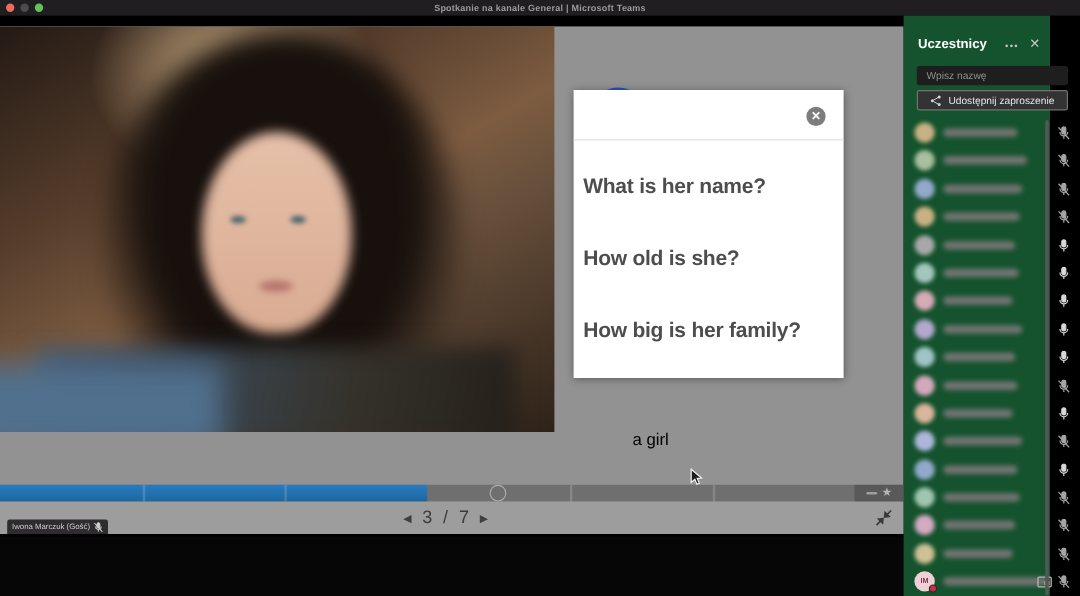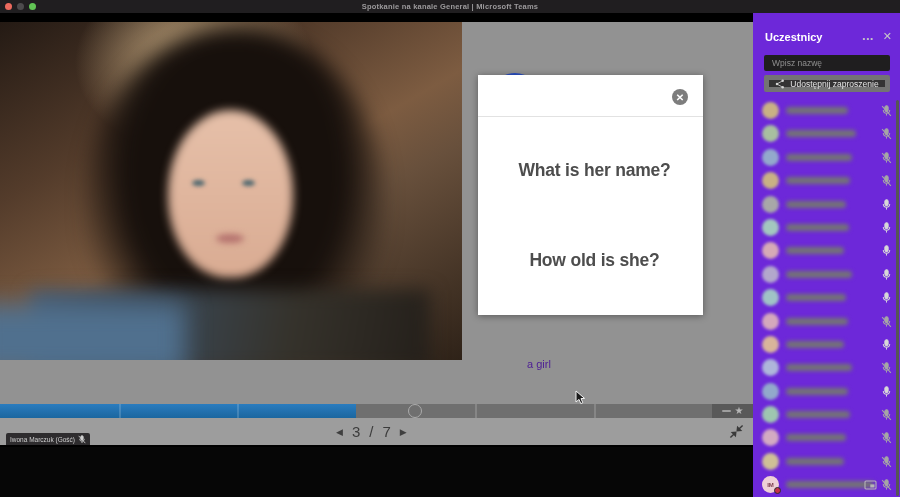--- a/index.html
+++ b/index.html
@@ -31,24 +31,24 @@
     background:linear-gradient(100deg,#48596c 0%, #3b4a59 28%, #35322b 65%, #241f1a 100%); filter:blur(9px); }
   .denim { position:absolute; left:-25px; top:282px; width:210px; height:70px; background:#50708e; filter:blur(12px); }
 
   
   .blue-dot { position:absolute; left:491px; top:51px; width:48px; height:48px; border-radius:50%; background:#2b50c4; }
   .quiz-card { position:absolute; left:478px; top:53px; width:225px; height:240px; background:#fff;
     box-shadow:0 1px 7px rgba(0,0,0,.4); display:flex; flex-direction:column; }
   .quiz-head { height:42px; border-bottom:1px solid #e2e2e2; position:relative; }
   .quiz-close { position:absolute; right:15px; top:14px; width:16px; height:16px; border-radius:50%;
     background:#7d7d7d; color:#fff; font-size:10px; font-weight:bold; display:flex; align-items:center; justify-content:center; cursor:pointer; }
-  .quiz-body { flex:1; display:flex; flex-direction:column; justify-content:space-around; padding:8px 0 10px 8px;align-items:center; }
+  .quiz-body { flex:1; display:flex; flex-direction:column; justify-content:space-around; padding:8px 0 10px 8px; }
   .question { font-size:17.5px; font-weight:bold; color:#4d4d4d; letter-spacing:-.2px; }
 
-  .answer-link { position:absolute; left:527px; top:336px; font-size:11px; color:#4c1d95; cursor:pointer; }
+  .answer-link { position:absolute; left:527px; top:336px; font-size:14px; color:#000000; cursor:pointer; }
 
   
   .progress { position:absolute; left:0; top:382px; width:753px; height:14px; background:#6f6f6f; }
   .progress-fill { position:absolute; left:0; top:0; height:14px; background:linear-gradient(#2a7cbf,#1b669f); }
   .seg-divider { position:absolute; top:0; width:2px; height:14px; background:rgba(255,255,255,.16); }
   .marker-ring { position:absolute; left:408px; top:2.5px; width:14px; height:14px; border:1.6px solid #ababab; border-radius:50%; background:transparent; }
   .bar-controls { position:absolute; right:0; top:0; width:41px; height:14px; background:#595959; display:flex; align-items:center; justify-content:center; gap:4px; }
   .dash-ic { width:9px; height:2.5px; border-radius:2px; background:#9e9e9e; }
   .star-ic { color:#b6b6b6; font-size:10px; line-height:10px; }
 
@@ -64,28 +64,28 @@
     display:flex; align-items:center; gap:3px; padding:0 4px; }
   .presenter-tag span { font-size:6.5px; color:#cfcfcf; white-space:nowrap; }
 
   
   .cursor { position:absolute; left:575px; top:368px; }
 
   
   .filmstrip { left:0; top:447px; width:753px; height:50px; background:#060606; }
 
   
-  .panel { left:753px; top:13px; width:147px; height:484px; background:#6d28d9; }
+  .panel { left:753px; top:13px; width:122px; height:484px; background:#14532d; }
   .panel-title { position:absolute; left:12px; top:18px; font-size:11px; font-weight:bold; color:#fff; }
   .panel-more { position:absolute; right:26px; top:18px; color:#c8c8c8; font-size:11px; letter-spacing:1px; cursor:pointer; }
   .panel-close { position:absolute; right:8px; top:17px; color:#c8c8c8; font-size:11px; cursor:pointer; }
   .panel-search { position:absolute; left:11px; top:42px; width:126px; height:16px; background:#1f1e1f; border:none; border-radius:2px;
     color:#cfcfcf; font-size:8.5px; padding:0 8px; font-family:"Liberation Sans",sans-serif; }
   .panel-search::placeholder { color:#8f8f8f; }
-  .invite-btn { position:absolute; left:11px; top:62px; width:126px; height:17px; background:#343334; border:5px solid #737373; border-radius:2px;
+  .invite-btn { position:absolute; left:11px; top:62px; width:126px; height:17px; background:#343334; border:1px solid #737373; border-radius:2px;
     display:flex; align-items:center; justify-content:center; gap:5px; color:#e6e6e6; font-size:8.5px; cursor:pointer; }
   .plist { position:absolute; left:0; top:86px; width:147px; height:398px; overflow:hidden; }
   .prow { position:relative; width:147px; height:23.4px; cursor:pointer; }
   .pavatar { position:absolute; left:9px; top:3px; width:17px; height:17px; border-radius:50%; filter:blur(1.6px); }
   .pavatar.crisp { filter:none; display:flex; align-items:center; justify-content:center; font-size:6px; font-weight:bold; color:#7a3b4a; }
   .pbadge { position:absolute; right:-2px; bottom:-1px; width:7px; height:7px; border-radius:50%; background:#c4314b; border:1px solid #2d2b2d; filter:none; }
   .pname { position:absolute; left:33px; top:8px; height:7px; border-radius:4px; background:#747474; filter:blur(2.2px); }
   .picons { position:absolute; right:8px; top:6px; display:flex; gap:4px; align-items:center; }
   .scrollbar { position:absolute; right:1px; top:87px; width:3px; height:396px; border-radius:2px; background:#565656; }
 </style>
@@ -117,20 +117,21 @@
 
     <div class="blue-dot"></div>
 
     <div class="quiz-card">
       <div class="quiz-head">
         <div class="quiz-close">✕</div>
       </div>
       <div class="quiz-body">
         <div class="question">What is her name?</div>
         <div class="question">How old is she?</div>
+        <div class="question">How big is her family?</div>
       </div>
     </div>
 
     <a class="answer-link">a girl</a>
 
     <div class="progress">
       <div class="progress-fill" style="width:356px;"></div>
       <div class="seg-divider" style="left:119px"></div>
       <div class="seg-divider" style="left:237px"></div>
       <div class="seg-divider" style="left:475px"></div>

